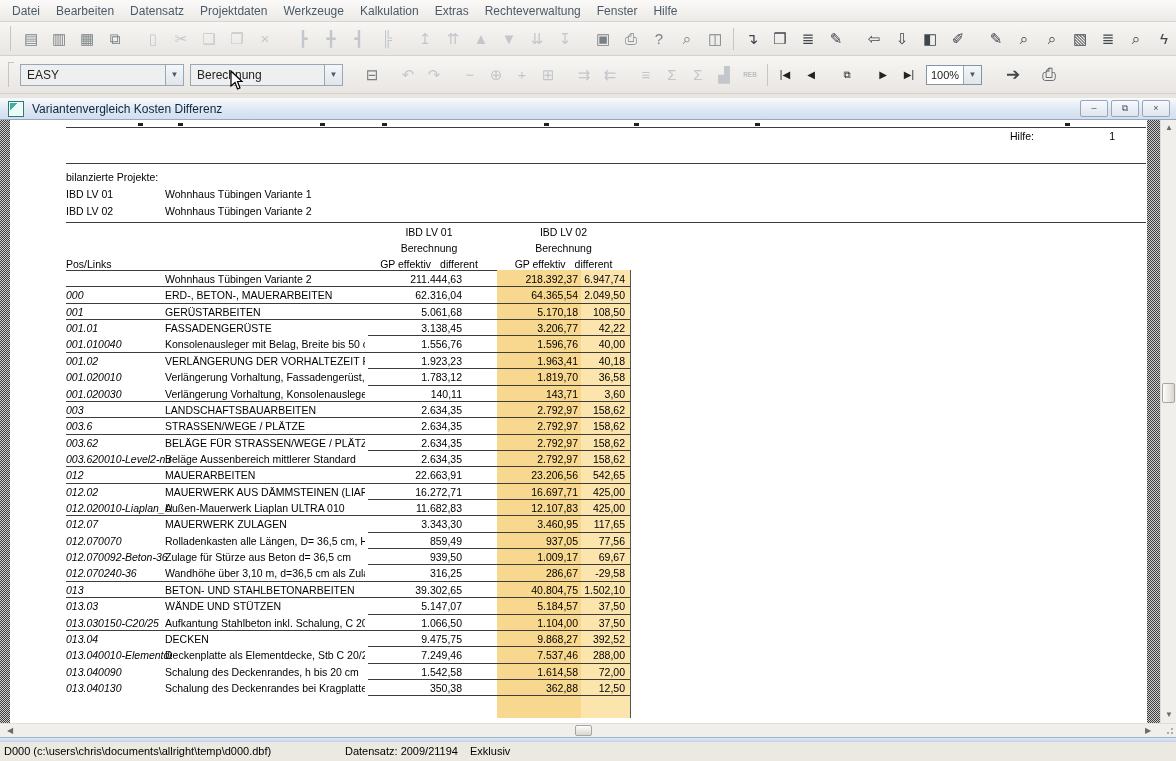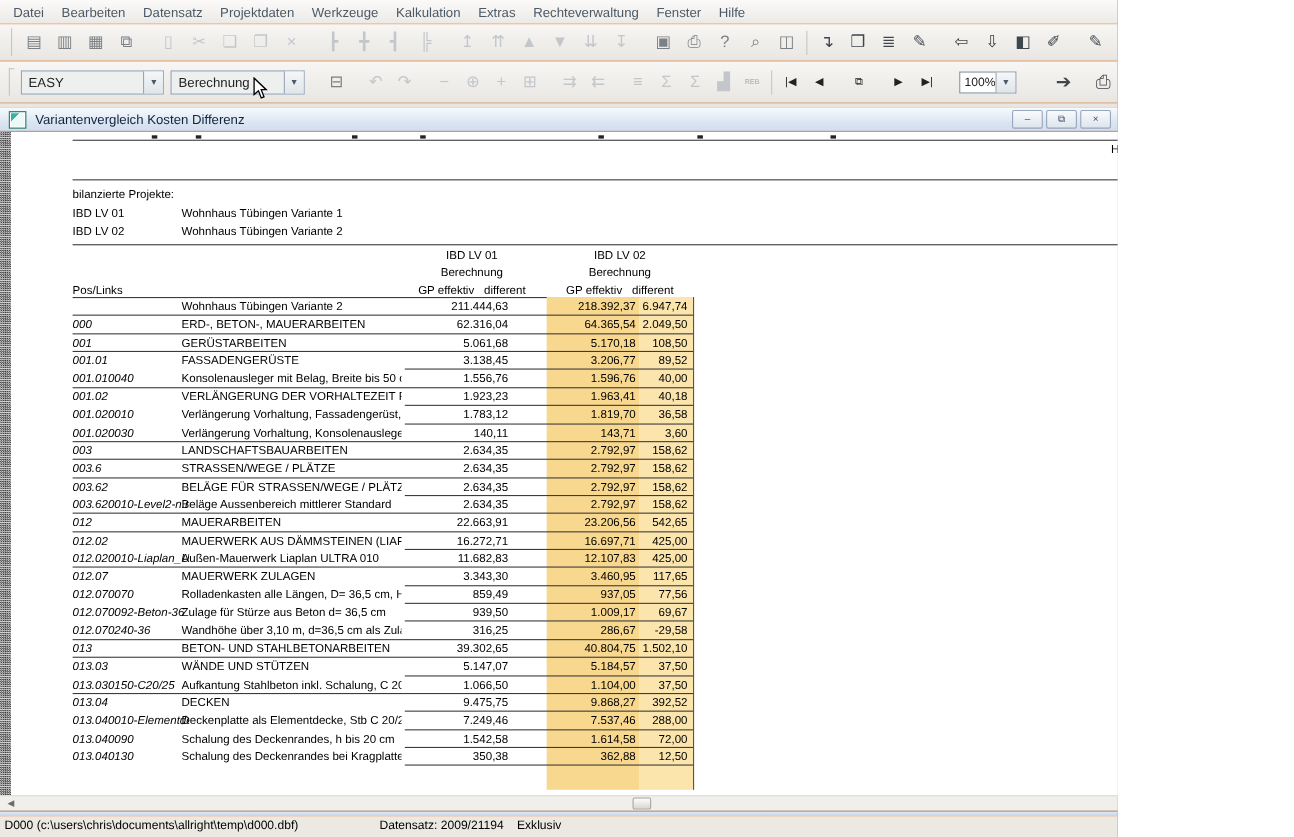--- a/index.html
+++ b/index.html
@@ -1,17 +1,17 @@
 <!DOCTYPE html>
 <html><head>
 <meta charset="utf-8">
 <style>
   html,body{margin:0;padding:0;}
   body{width:1176px;height:761px;overflow:hidden;font-family:"Liberation Sans",sans-serif;}
-  .app{position:relative;width:1016px;height:761px;background:#f97316;overflow:hidden;}
+  .app{position:relative;width:1176px;height:761px;background:#5eead4;overflow:hidden;}
 
   
   .menubar{position:absolute;top:0;left:0;right:0;height:22px;
     background:linear-gradient(#fbfaf9,#eceae6);border-bottom:1px solid #d8d4cf;
     display:flex;align-items:center;padding-left:4px;box-sizing:border-box;}
   .menu-item{font-size:12px;color:#4b5a68;padding:3px 8px;cursor:default;}
 
   
   .toolbar{position:absolute;left:0;right:0;display:flex;align-items:center;
     background:linear-gradient(#f7f6f4,#e9e6e2);border-bottom:1px solid #d5d1cb;box-sizing:border-box;}
@@ -33,21 +33,21 @@
 
   
   .combo{height:22px;background:#eef0f0;border:1px solid #98a6b6;display:flex;align-items:center;
     box-sizing:border-box;margin-right:6px;}
   .combo .cval{flex:1;font-size:12px;color:#222;padding-left:6px;white-space:nowrap;overflow:hidden;}
   .combo .cbtn{width:17px;height:100%;border-left:1px solid #98a6b6;
     background:linear-gradient(#f5f7f9,#dfe5ea);display:flex;align-items:center;justify-content:center;
     font-size:8px;color:#4a5a6a;}
   .combo.c1{width:164px;}
   .combo.c2{width:153px;margin-right:16px;}
-  .combo.zoom{width:56px;background:#fff;border-color:#8494a4;height:20px;margin:0 16px;}
+  .combo.zoom{width:56px;background:#fff;border-color:#8494a4;height:20px;margin:0 4px;}
   .combo.zoom .cval{font-size:11px;padding-left:4px;}
 
   
   .childgap{position:absolute;top:94px;left:0;right:0;height:4px;background:#e9e6e2;}
   .childbar{position:absolute;top:98px;left:0;right:0;height:22px;
     background:linear-gradient(#f7fafd,#dce6f2 60%,#d2deee);border-bottom:1px solid #96a7be;
     display:flex;align-items:center;box-sizing:border-box;padding:0 6px;}
   .doc-ico{width:14px;height:14px;margin:0 8px 0 2px;border:1px solid #2a7a6e;
     background:linear-gradient(135deg,#39b3a0 0 34%,#eafaf6 34%);box-shadow:inset 0 0 0 1px #fff;}
   .childtitle{font-size:12px;color:#10253f;flex:1;}
@@ -314,21 +314,21 @@
             <span class="c-v1">5.061,68</span>
             <span class="c-v2">5.170,18</span>
             <span class="c-d2">108,50</span>
           </div>
 
           <div class="trow num">
             <span class="c-pos">001.01</span>
             <span class="c-desc">FASSADENGERÜSTE</span>
             <span class="c-v1">3.138,45</span>
             <span class="c-v2">3.206,77</span>
-            <span class="c-d2">89,52</span>
+            <span class="c-d2">42,22</span>
           </div>
 
 
           <div class="trow full">
             <span class="c-pos">001.010040</span>
             <span class="c-desc">Konsolenausleger mit Belag, Breite bis 50 cm</span>
             <span class="c-v1">1.556,76</span>
             <span class="c-v2">1.596,76</span>
             <span class="c-d2">40,00</span>
           </div>

